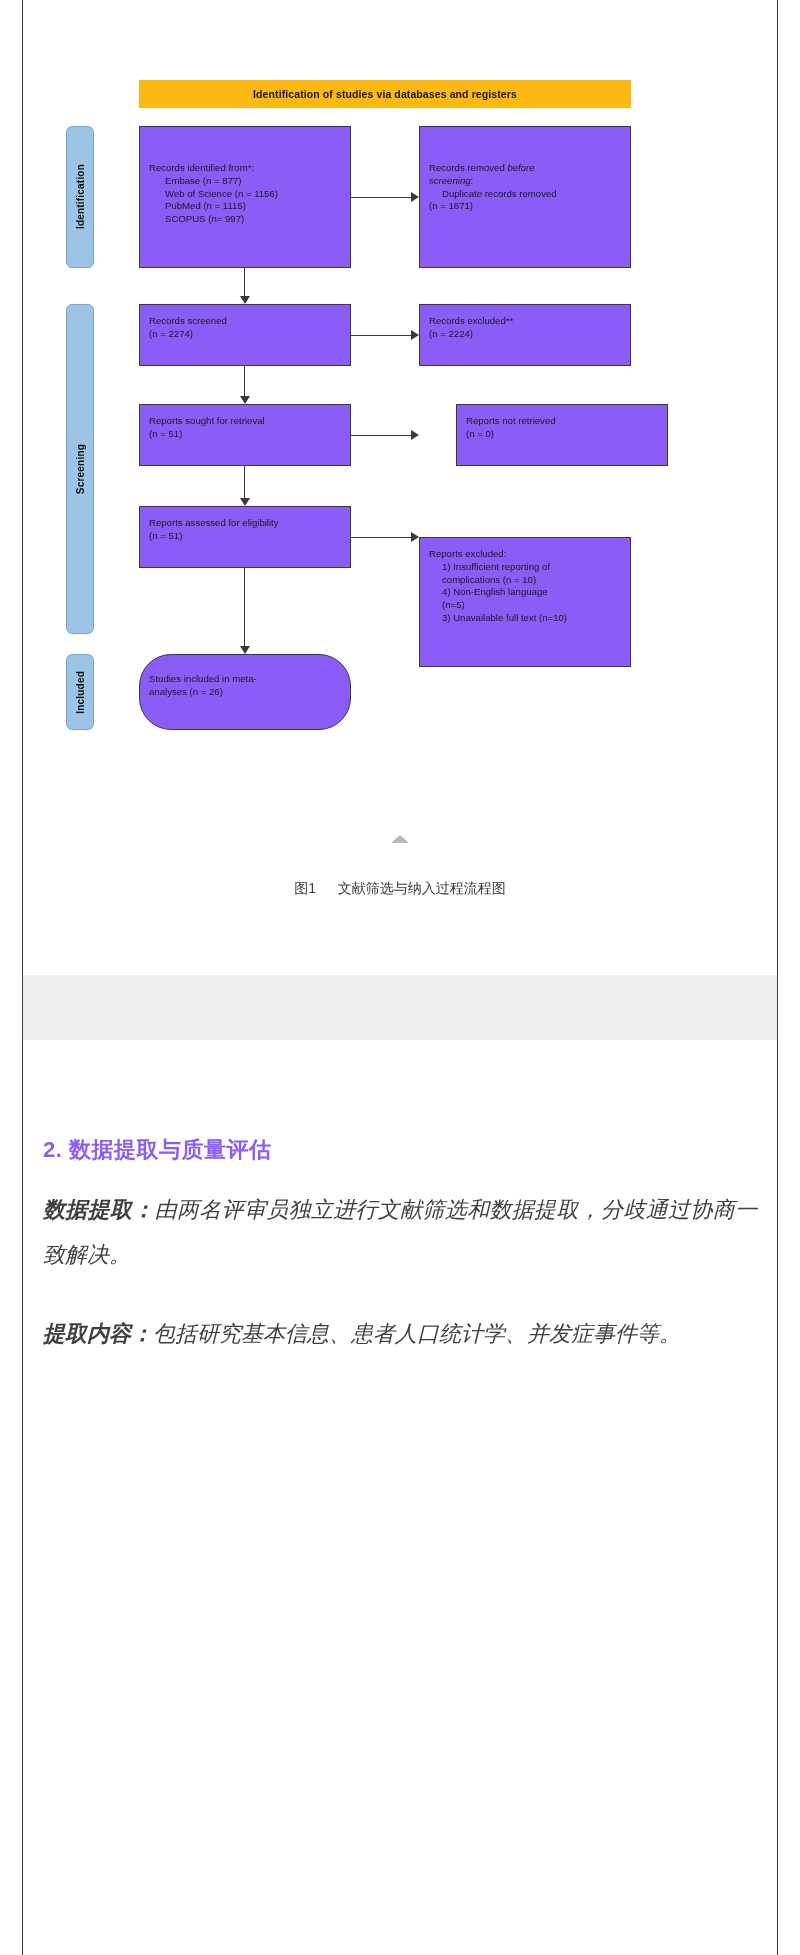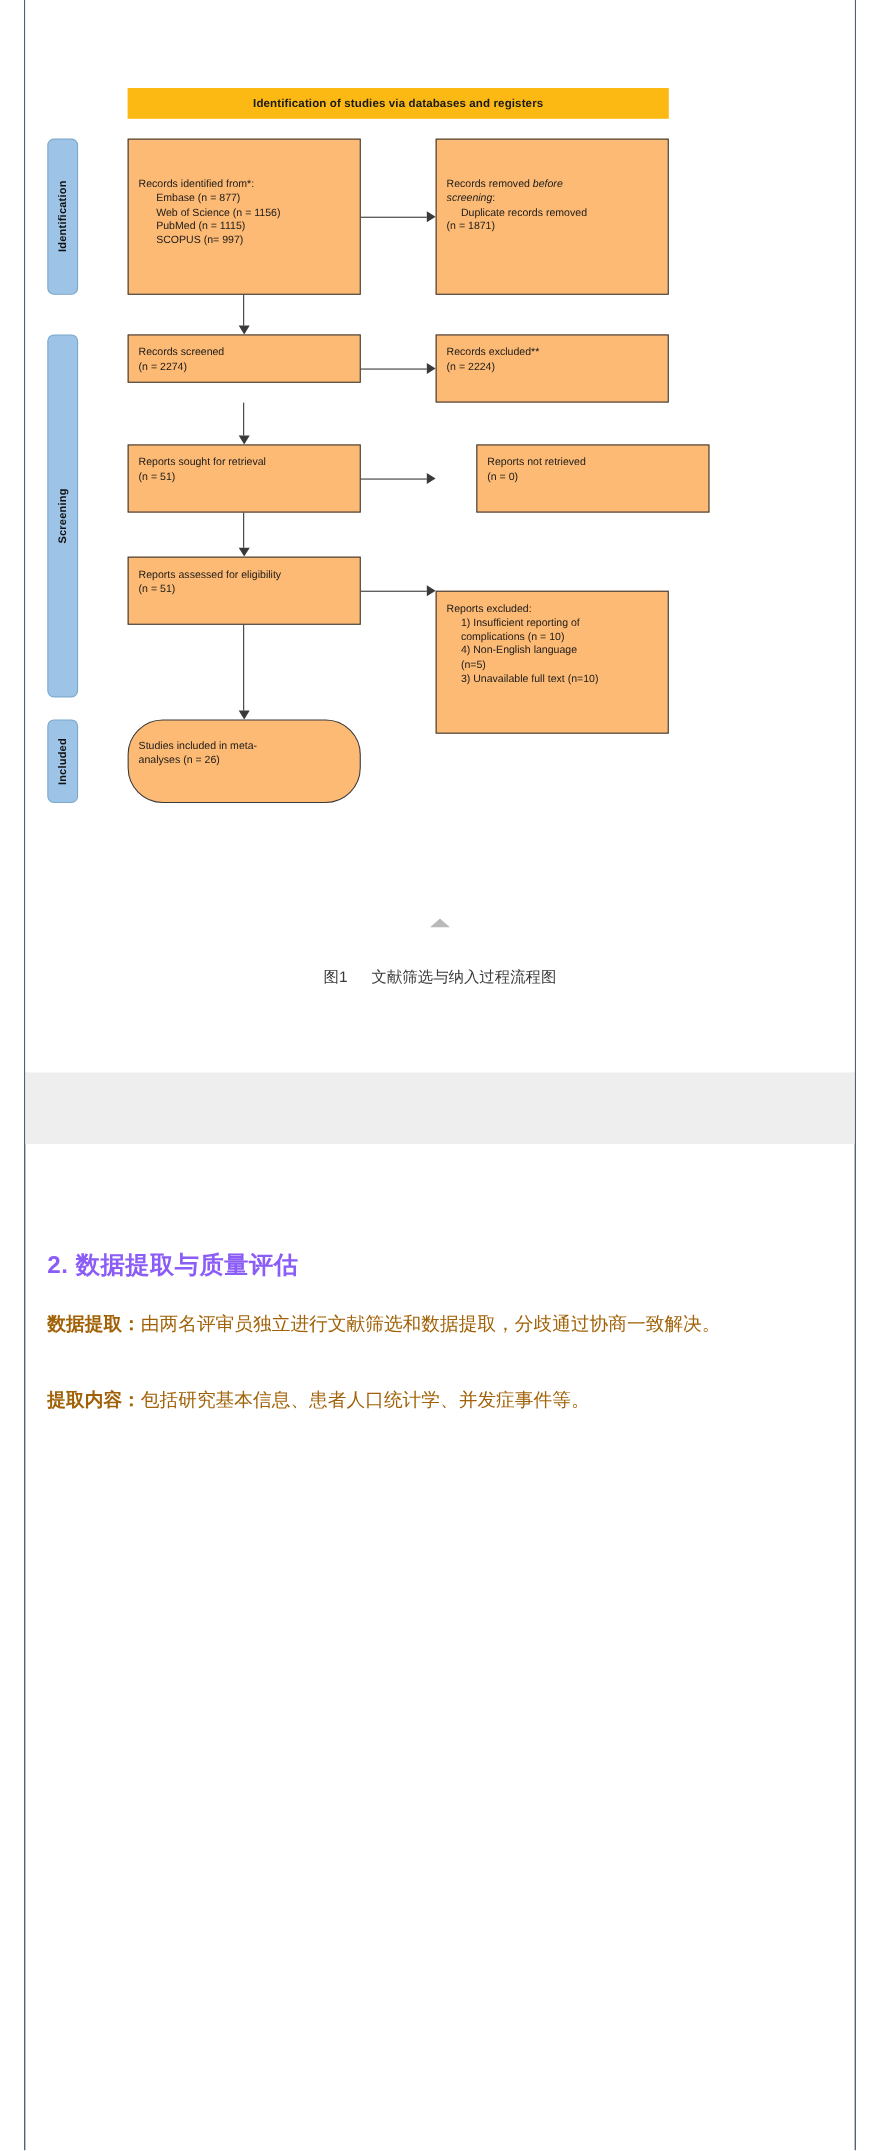--- a/index.html
+++ b/index.html
@@ -22,39 +22,39 @@
 
   .figure-area {
     position:absolute;
     left: 23px; top: 0; width: 754px; height: 975px;
     background:#ffffff;
   }
 
   
   .prisma {
     position:absolute;
-    left: 20px; top: 80px; width: 565px; height: 660px;
+    left: 43px; top: 80px; width: 565px; height: 660px;
   }
   .banner {
     position:absolute; left:73px; top:0; width:492px; height:28px;
     background:#FDB913; display:flex; align-items:center; justify-content:center;
     font-size:10.5px; font-weight:bold; color:#1a1a1a; letter-spacing:0.1px;
   }
   .stage-tab {
     position:absolute; width:28px; background:#9DC3E6;
     border:1px solid #7BA7CC; border-radius:6px;
     display:flex; align-items:center; justify-content:center;
   }
   .stage-tab span {
     writing-mode: vertical-rl; transform: rotate(180deg);
     font-size:10px; font-weight:bold; color:#111; letter-spacing:0.2px;
     white-space:nowrap;
   }
   .node {
-    position:absolute; background:#fdba74; border:1.6px solid #3a3a3a;
+    position:absolute; background:#8b5cf6; border:1.6px solid #3a3a3a;
     padding:10px 9px; font-size:9.6px; line-height:1.33; color:#1a1a1a;
   }
   .node .ind { padding-left:16px; display:block; }
   .node .ind2 { padding-left:13px; display:block; }
   .node i { font-style:italic; }
 
   
   .vline { position:absolute; width:1.4px; background:#3a3a3a; }
   .hline { position:absolute; height:1.4px; background:#3a3a3a; }
   .arrow-down {
@@ -92,22 +92,23 @@
   
   .article {
     position:absolute; left:23px; right:23px; top:1135px;
     padding:0 20px;
   }
   .sec-title {
     font-size:22px; font-weight:bold; color:#8b5cf6;
     margin:0 0 22px 0; letter-spacing:0.5px;
   }
   .para {
-    font-size:17px; line-height:2.05; color:#a16207; margin:0 0 34px 0;
+    font-size:22px; line-height:2.05; color:#404040; margin:0 0 34px 0;
     text-align:justify;
+    font-style:italic;
   }
   .para b { font-weight:bold; }
 </style>
 </head>
 <body>
 
 <div class="page-rule-left"></div>
 <div class="page-rule-right"></div>
 
 <div class="figure-area">
@@ -144,21 +145,21 @@
         <span>(n = 1871)</span>
       </div>
     </div>
 
     <div class="hline" style="left:285px; top:117px; width:60px;"></div>
     <div class="arrow-right" style="left:345px; top:112px;"></div>
 
     <div class="vline" style="left:178px; top:188px; height:28px;"></div>
     <div class="arrow-down" style="left:174px; top:216px;"></div>
 
-    <div class="node" style="left:73px; top:224px; width:212px; height:44px;">
+    <div class="node" style="left:73px; top:224px; width:212px; height:62px;">
       <div>Records screened</div>
       <div>(n = 2274)</div>
     </div>
 
     <div class="node" style="left:353px; top:224px; width:212px; height:62px;">
       <div>Records excluded**</div>
       <div>(n = 2224)</div>
     </div>
 
     <div class="hline" style="left:285px; top:255px; width:60px;"></div>

